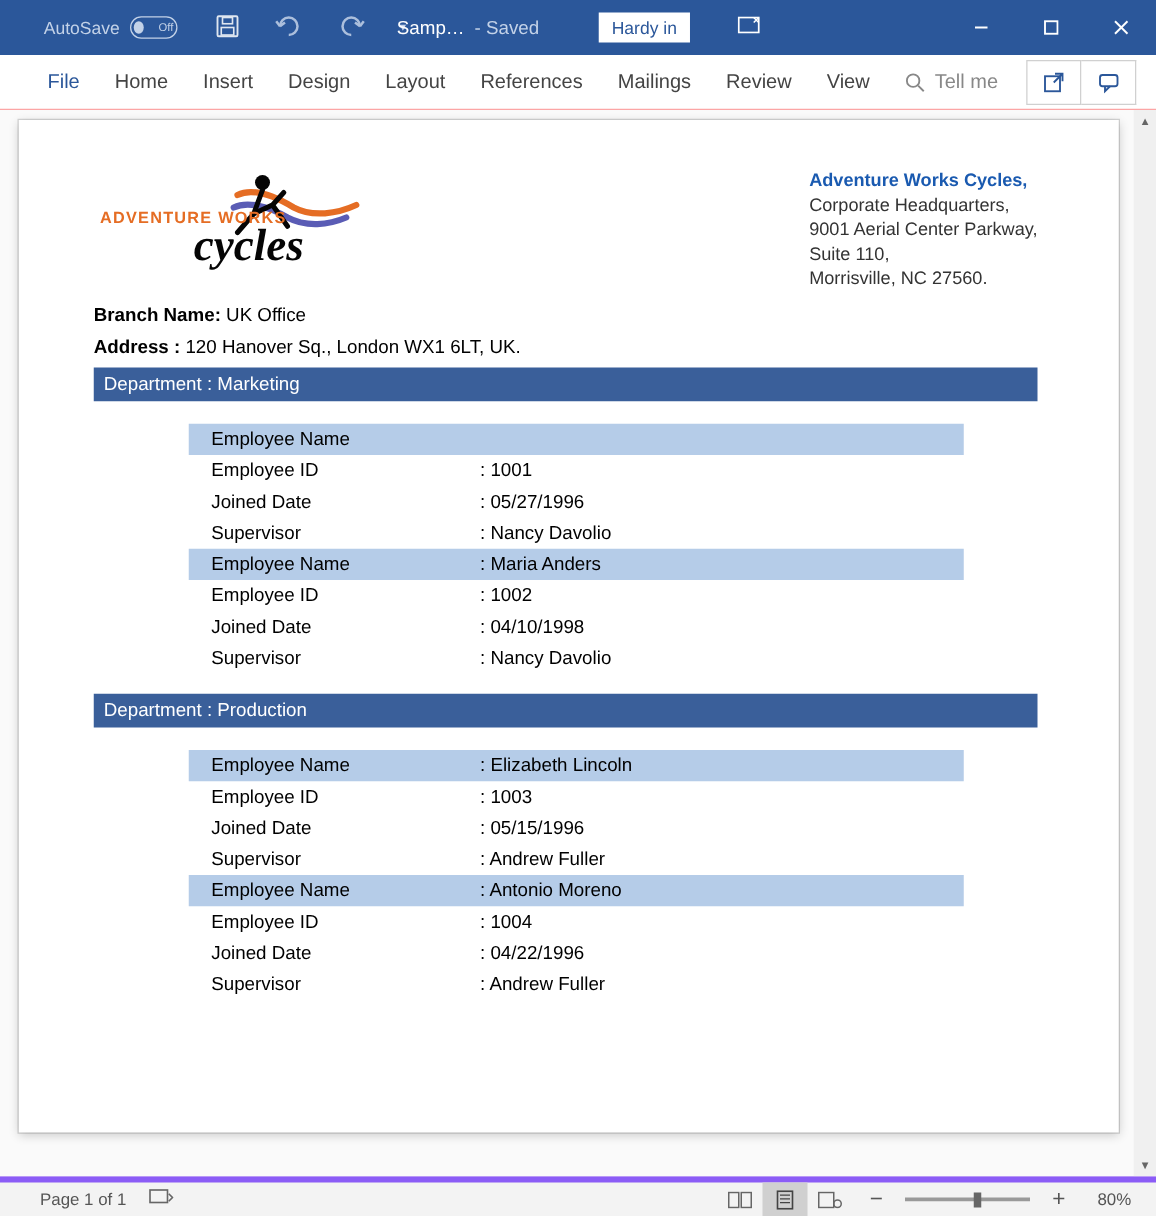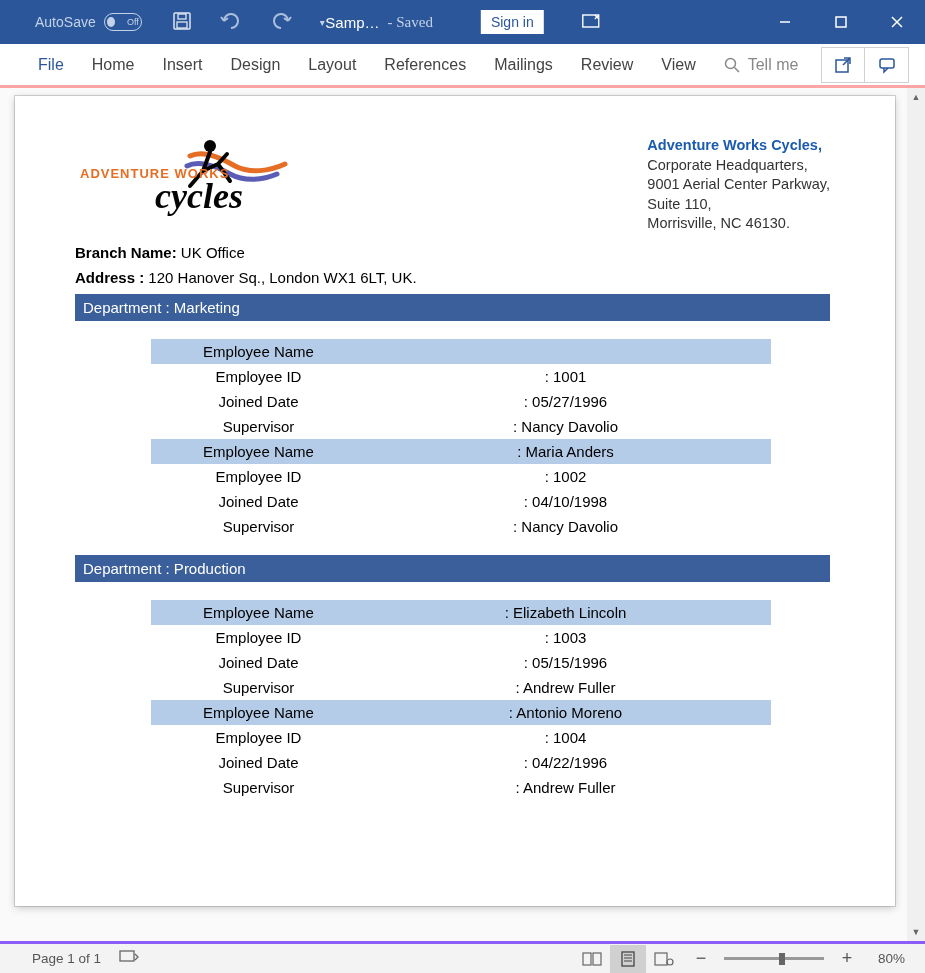--- a/index.html
+++ b/index.html
@@ -9,27 +9,27 @@
   
   .titlebar { background: #2b579a; display: flex; align-items: center; height: 44px; color: #fff; font-size: 13px; padding: 0 0 0 35px; position: relative; }
   .autosave { display: flex; align-items: center; gap: 8px; color: #c3d2e8; font-size: 14px; }
   .toggle { width: 38px; height: 18px; border: 1px solid #c3d2e8; border-radius: 10px; display: flex; align-items: center; padding: 0 2px; position: relative; }
   .toggle-knob { width: 10px; height: 10px; border-radius: 50%; background: #c3d2e8; }
   .toggle-txt { font-size: 9px; color: #c3d2e8; margin-left: 12px; }
   .qat { display: flex; align-items: center; gap: 28px; margin-left: 30px; }
   .qat svg { opacity: 0.85; }
   .doc-info { position: absolute; left: 50%; transform: translateX(-50%); display: flex; align-items: center; gap: 8px; font-size: 15px; }
   .doc-title { color: #fff; }
-  .doc-saved { color: #c3d2e8; font-family: Liberation Serif, serif; }
+  .doc-saved { color: #c3d2e8; }
   .signin-btn { background: #fff; color: #2b579a; padding: 4px 10px; font-size: 14px; margin-left: 40px; cursor: pointer; }
   .winctrls { margin-left: auto; display: flex; }
   .winctrls .wc { width: 56px; height: 44px; display: flex; align-items: center; justify-content: center; color: #fff; cursor: pointer; }
 
   
-  .ribbon { background: #fff; border-bottom: 3px solid #fca5a5; display: flex; align-items: center; height: 44px; padding: 0 16px 0 38px; font-size: 16px; color: #444; }
+  .ribbon { background: #fff; border-bottom: 1px solid #fca5a5; display: flex; align-items: center; height: 44px; padding: 0 16px 0 38px; font-size: 16px; color: #444; }
   .ribbon .tab { margin-right: 28px; cursor: pointer; }
   .ribbon .tab.file { color: #2b579a; }
   .ribbon .tellme-wrap { display: flex; align-items: center; gap: 8px; color: #888; }
   .ribbon-right { margin-left: auto; display: flex; gap: 0; }
   .ribbon-right .rb { width: 44px; height: 36px; border: 1px solid #d0d0d0; display: flex; align-items: center; justify-content: center; color: #2b579a; cursor: pointer; }
   .ribbon-right .rb + .rb { border-left: none; }
 
   
   .docwrap { flex: 1; background: #fafafa; position: relative; overflow: hidden; }
   .page { position: absolute; left: 15px; top: 8px; width: 880px; height: 810px; background: #fff; box-shadow: 0 0 0 1px rgba(0,0,0,0.15), 0 2px 8px rgba(0,0,0,0.2); padding: 40px 65px 20px 60px; }
@@ -40,27 +40,27 @@
   .letterhead { display: flex; justify-content: space-between; align-items: flex-start; margin-bottom: 10px; }
   .logo { width: 230px; height: 80px; position: relative; }
   .addr { font-size: 14.5px; color: #333; line-height: 1.35; }
   .addr .company { color: #1a5ab0; font-weight: bold; }
 
   .kv { font-size: 15px; margin: 8px 0; }
   .kv b { font-weight: bold; }
 
   .dept-bar { background: #3a5f9a; color: #fff; font-weight: normal; padding: 5px 8px; font-size: 15px; margin-top: 6px; }
   .emp-tbl { margin-left: 76px; margin-top: 18px; width: 620px; font-size: 15px; }
-  .emp-tbl .row { display: flex; padding: 4px 6px 4px 0; text-align: center; }
+  .emp-tbl .row { display: flex; padding: 4px 6px 4px 18px; }
   .emp-tbl .row.hd { background: #b5cce8; font-weight: normal; }
   .emp-tbl .row .lbl { width: 215px; }
   .emp-tbl .row .val { flex: 1; }
 
   
-  .statusbar { background: #f3f3f3; border-top: 3px solid #8b5cf6; height: 32px; display: flex; align-items: center; padding: 0 20px 0 32px; font-size: 13.5px; color: #555; }
+  .statusbar { background: #f3f3f3; border-top: 5px solid #8b5cf6; height: 32px; display: flex; align-items: center; padding: 0 20px 0 32px; font-size: 13.5px; color: #555; }
   .statusbar .sb-left { display: flex; align-items: center; gap: 18px; }
   .statusbar .sb-right { margin-left: auto; display: flex; align-items: center; gap: 0; }
   .view-btn { width: 36px; height: 28px; display: flex; align-items: center; justify-content: center; cursor: pointer; }
   .view-btn.active { background: #d0d0d0; }
   .zoom { display: flex; align-items: center; gap: 14px; margin-left: 10px; }
   .zslider { width: 100px; height: 3px; background: #999; position: relative; }
   .zhandle { position: absolute; left: 55%; top: -4px; width: 6px; height: 12px; background: #666; }
   .zoom-btn { font-size: 18px; color: #555; cursor: pointer; width: 18px; text-align: center; }
   .zoom-pct { margin-left: 8px; }
 </style>
@@ -95,21 +95,21 @@
         <svg width="22" height="18" viewBox="0 0 22 18">
             <path d="M18 9 A7 7 0 1 0 11 16" fill="none" stroke="#c3d2e8" stroke-width="2"></path>
             <path d="M18 9 L21 5 M18 9 L14 6" stroke="#c3d2e8" stroke-width="2" fill="none"></path>
           </svg>
       </span>
       <span style="color:#c3d2e8;font-size:10px;">▾</span>
     </div>
     <div class="doc-info">
       <span class="doc-title">Samp…</span>
       <span class="doc-saved">- Saved</span>
-      <span class="signin-btn">Sign in</span>
+      <span class="signin-btn">Hardy in</span>
       <span style="margin-left:30px;">
         <svg width="18" height="14" viewBox="0 0 18 14">
             <rect x="1" y="1" width="16" height="12" fill="none" stroke="#fff" stroke-width="1.4"></rect>
             <path d="M14 0 L18 4 M18 0 L14 4" stroke="#fff" stroke-width="1.2" transform="translate(-1,1)"></path>
           </svg>
       </span>
     </div>
     <div class="winctrls">
       <div class="wc">
           <svg width="12" height="12">
@@ -174,21 +174,21 @@
             <path d="M135 16 L128 35 L143 28 L155 45 M128 35 L115 50 M143 28 L152 18" stroke="#050505" stroke-width="4" fill="none" stroke-linecap="round"></path>
             <text x="5" y="42" font-family="Arial" font-size="13" font-weight="bold" fill="#e56d24" letter-spacing="1">ADVENTURE WORKS</text>
             <text x="80" y="72" font-family="Georgia, serif" font-size="36" font-style="italic" font-weight="bold" fill="#050505">cycles</text>
           </svg>
         </div>
         <div class="addr">
           <div class="company">Adventure Works Cycles,</div>
           <div>Corporate Headquarters,</div>
           <div>9001 Aerial Center Parkway,</div>
           <div>Suite 110,</div>
-          <div>Morrisville, NC 46130.</div>
+          <div>Morrisville, NC 27560.</div>
         </div>
       </div>
 
       <div class="kv">
         <b>Branch Name:</b><span>  UK Office</span>
       </div>
       <div class="kv">
         <b>Address :</b><span> 120 Hanover Sq., London  WX1 6LT, UK.</span>
       </div>
 

